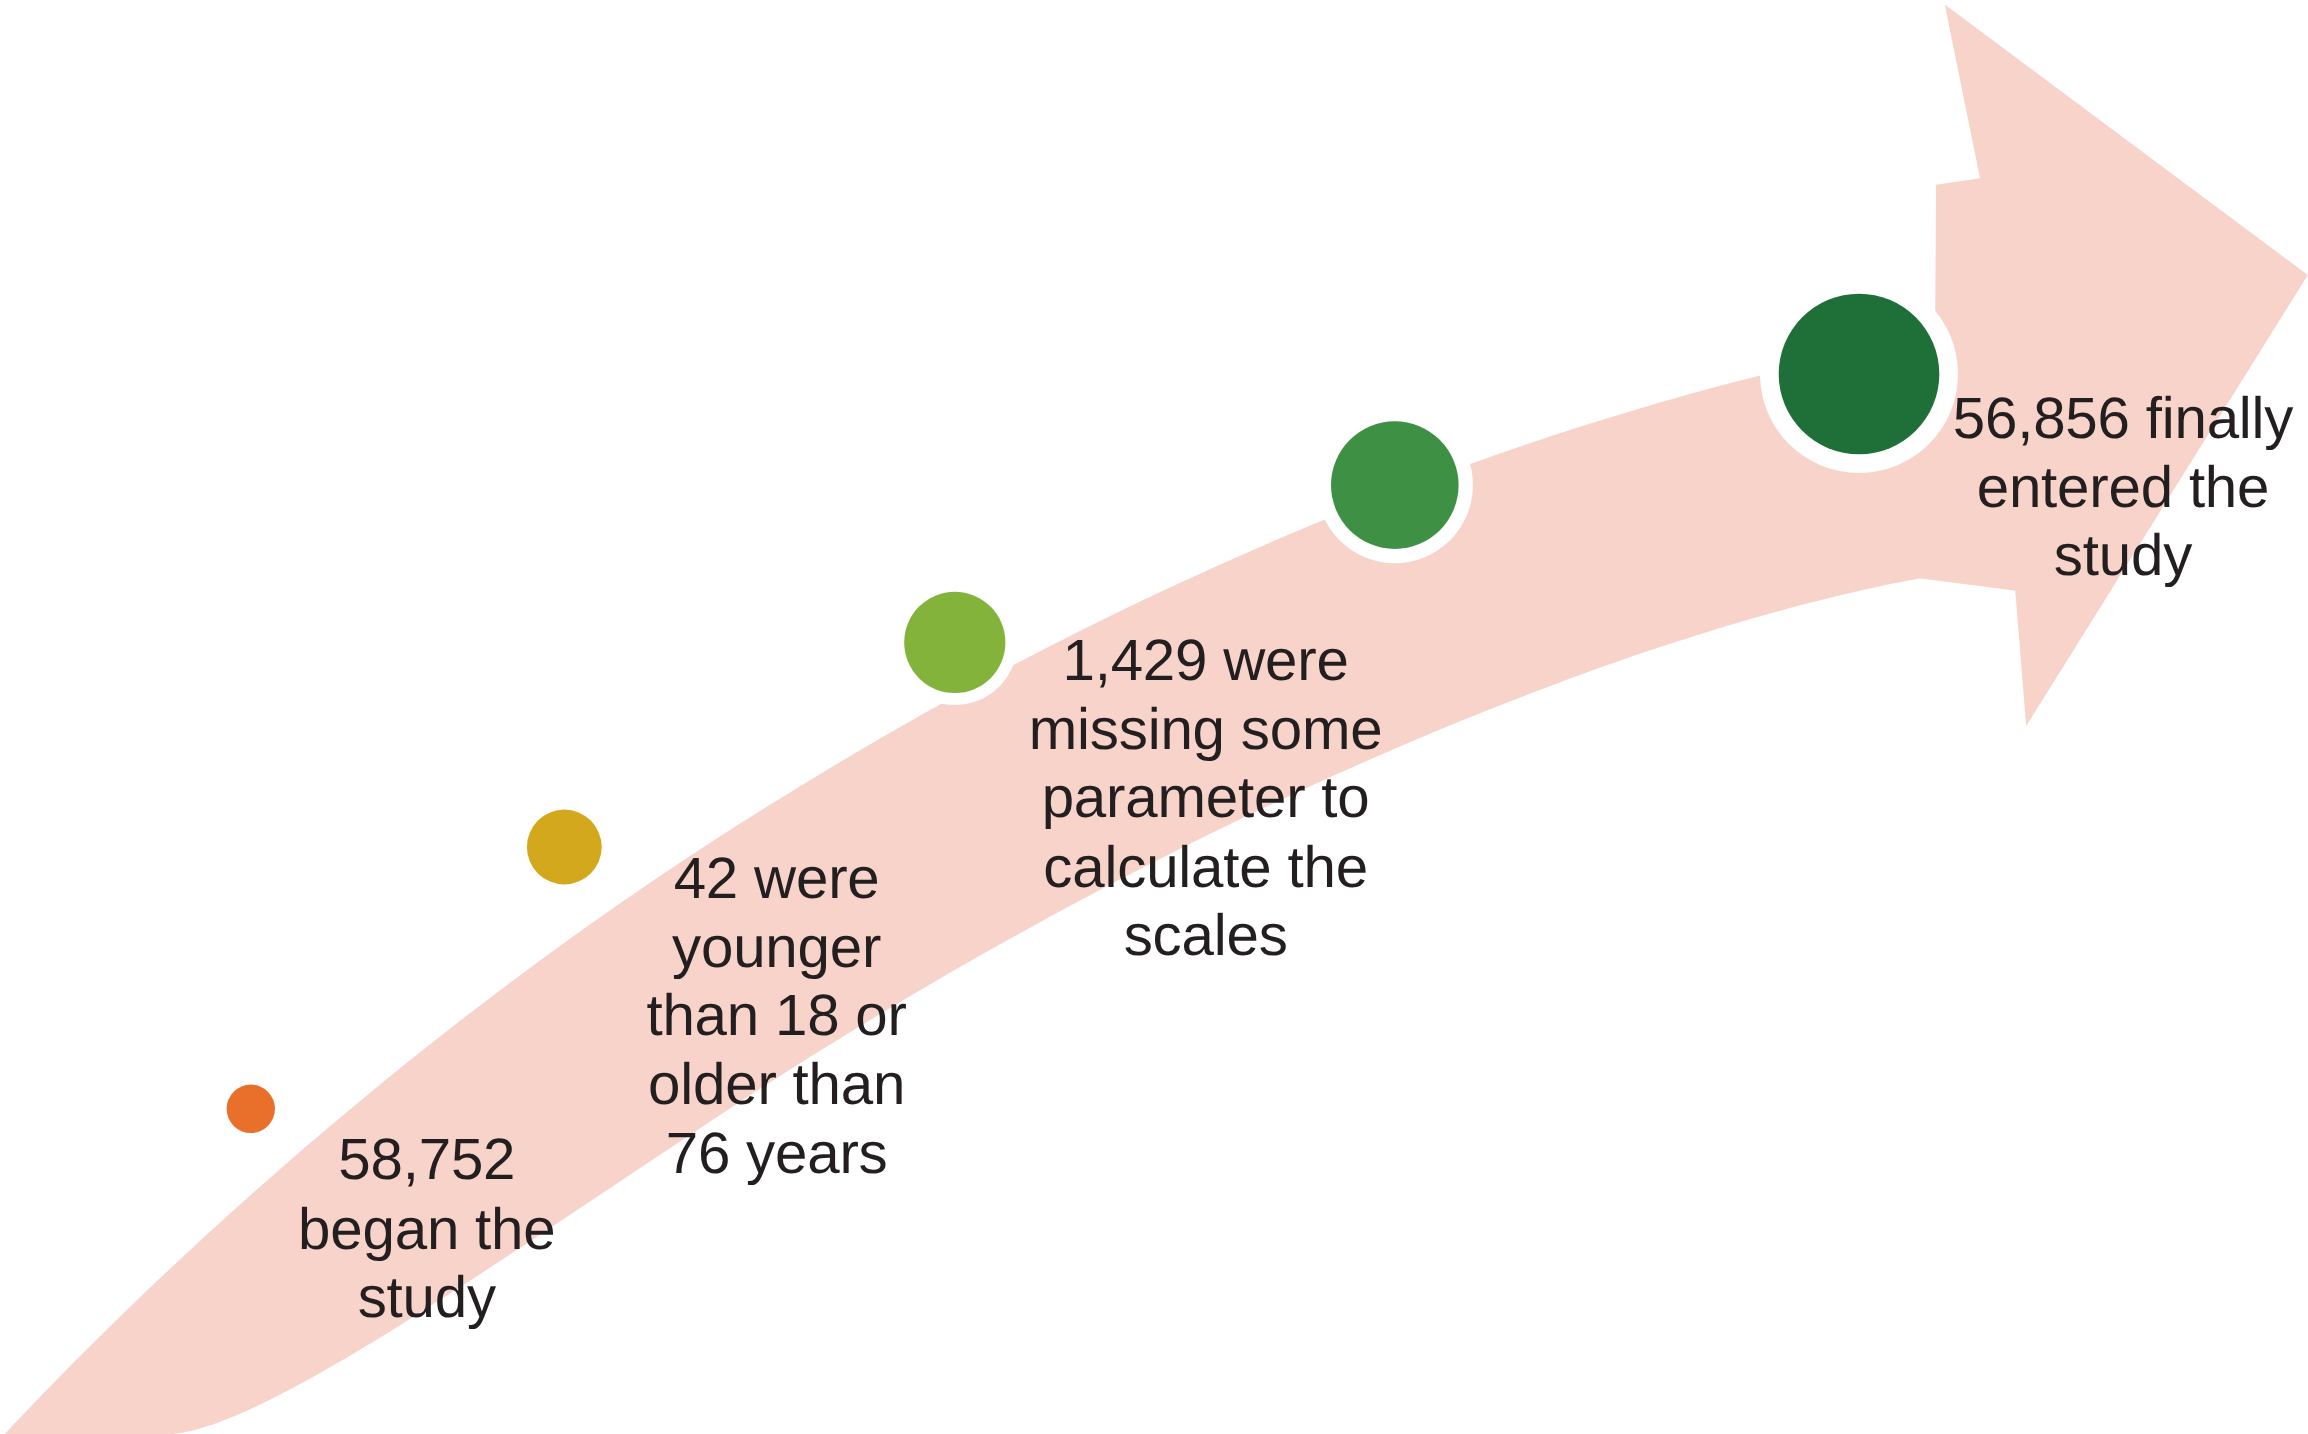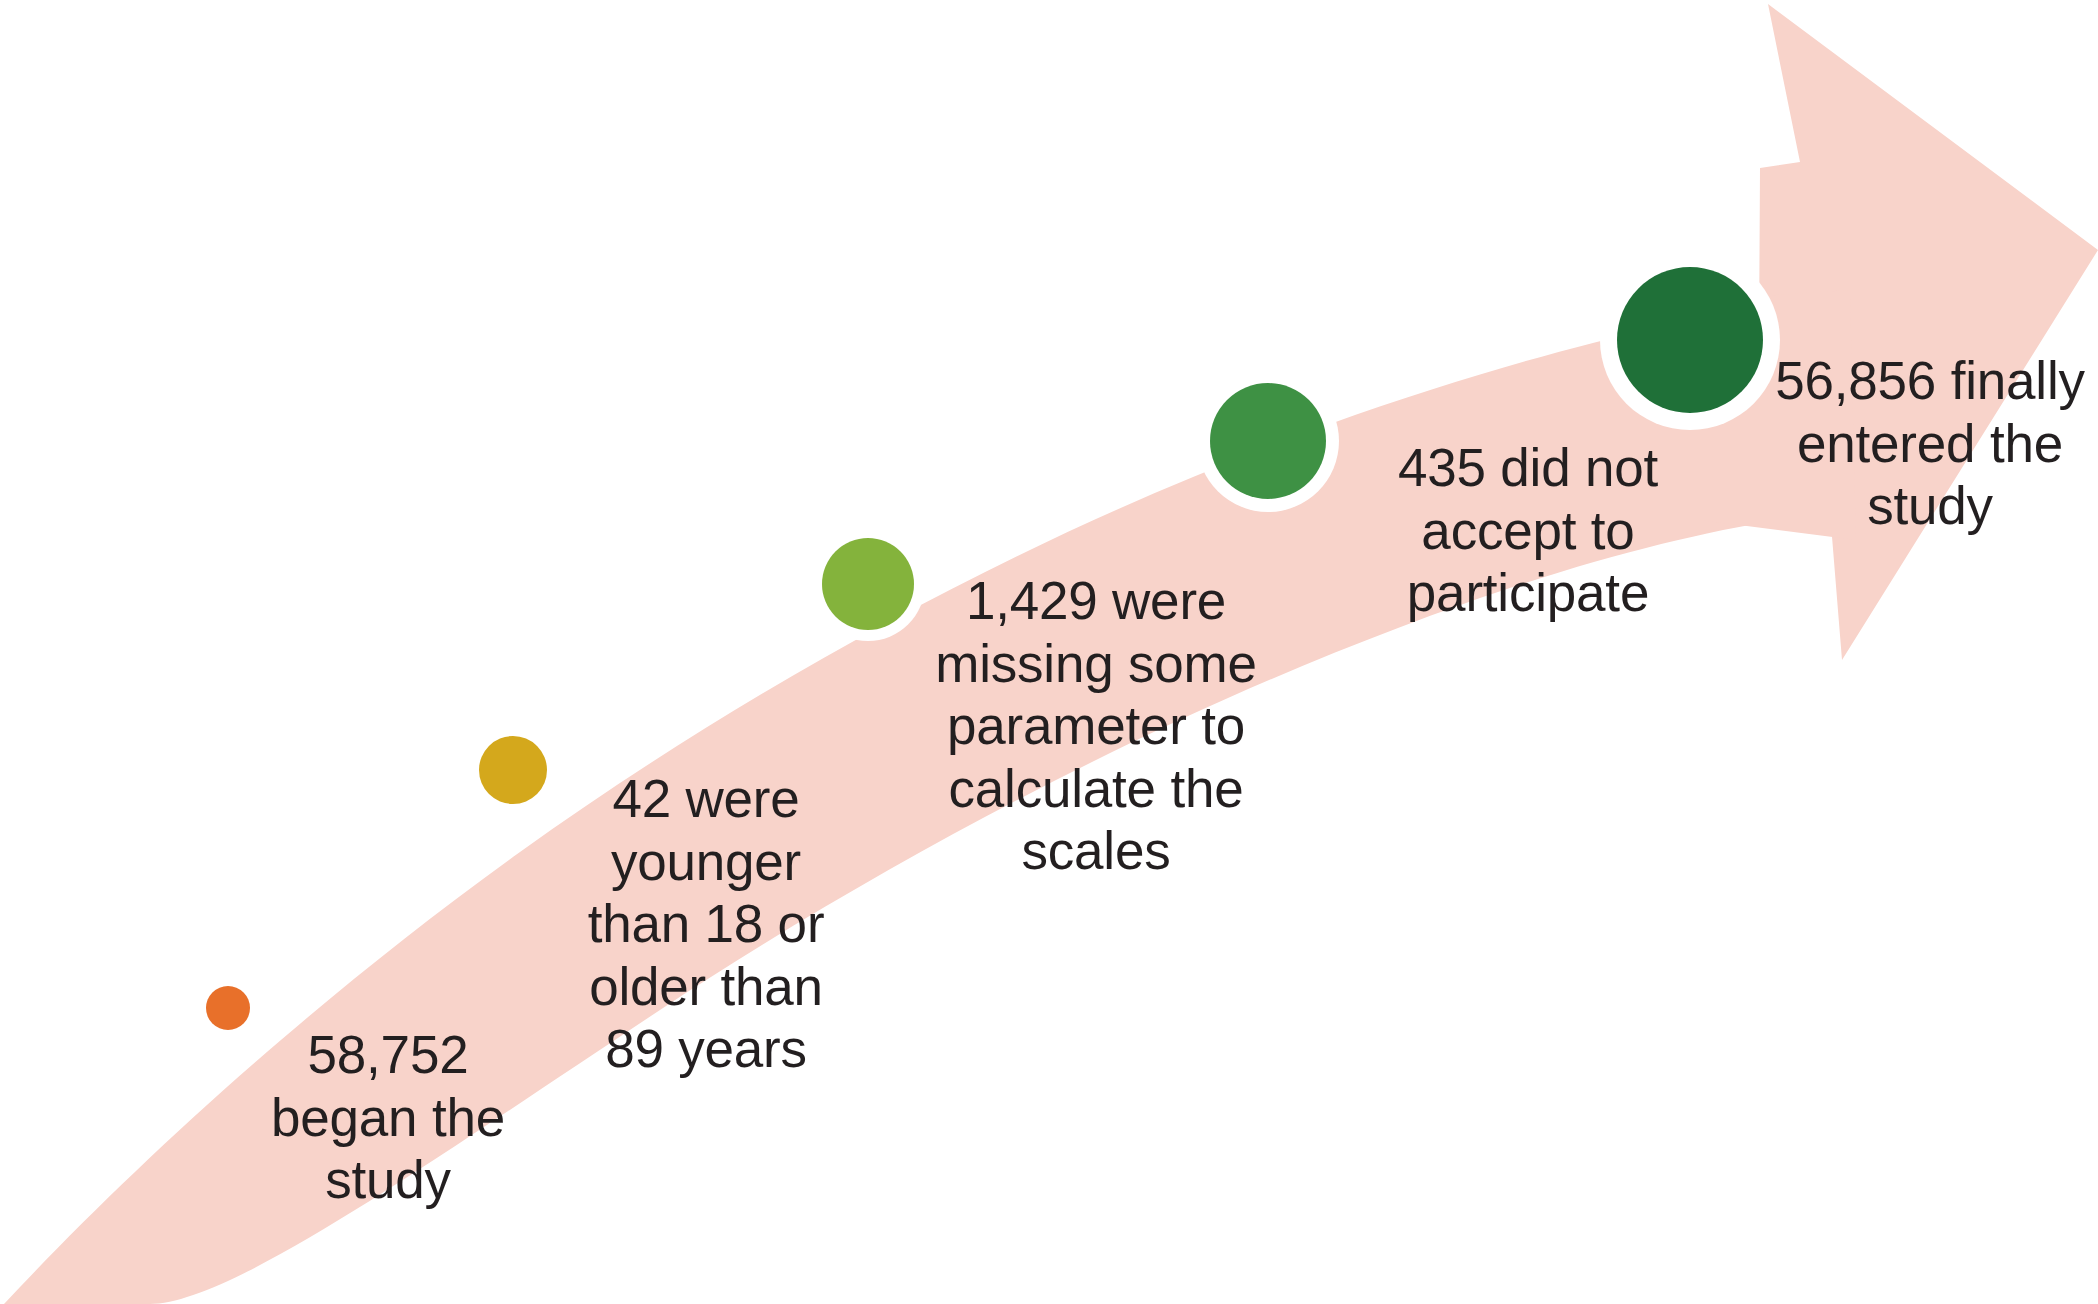--- a/index.html
+++ b/index.html
@@ -79,37 +79,34 @@
 began the
 study</div>
 
   <div class="node-dot" style="left: 471px; top: 728px; width: 84px; height: 84px; padding: 11px; background: rgb(255, 255, 255);">
     <span class="fill" style="background: rgb(212, 168, 28); inset: 8px;"></span>
   </div>
   <div class="step-label" style="left:556px; top:768px; width:300px;">42 were
 younger
 than 18 or
 older than
-89 years</div>
+76 years</div>
 
   <div class="node-dot" style="left: 811px; top: 527px; width: 114px; height: 114px; padding: 13px; background: rgb(255, 255, 255);">
     <span class="fill" style="background: rgb(132, 179, 60); inset: 11px;"></span>
   </div>
   <div class="step-label" style="left:901px; top:570px; width:390px;">1,429 were
 missing some
 parameter to
 calculate the
 scales</div>
 
   <div class="node-dot" style="left: 1197px; top: 370px; width: 142px; height: 142px; padding: 15px; background: rgb(255, 255, 255);">
     <span class="fill" style="background: rgb(62, 145, 68); inset: 13px;"></span>
   </div>
-  <div class="step-label" style="left:1363px; top:437px; width:330px;">435 did not
-accept to
-participate</div>
 
   <div class="node-dot" style="left: 1600px; top: 250px; width: 180px; height: 180px; padding: 16px; background: rgb(255, 255, 255);">
     <span class="fill" style="background: rgb(31, 112, 56); inset: 17px;"></span>
   </div>
   <div class="step-label" style="left:1735px; top:350px; width:390px;">56,856 finally
 entered the
 study</div>
 
 </div>
 

